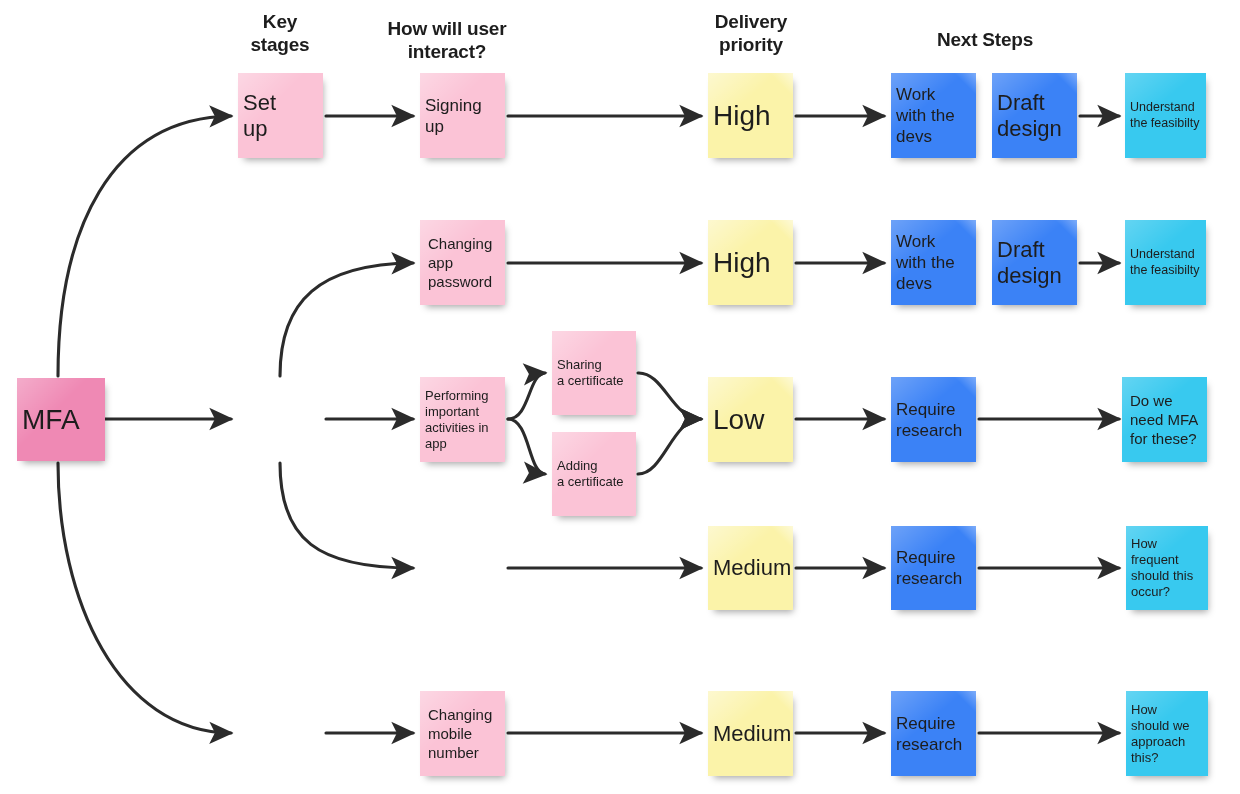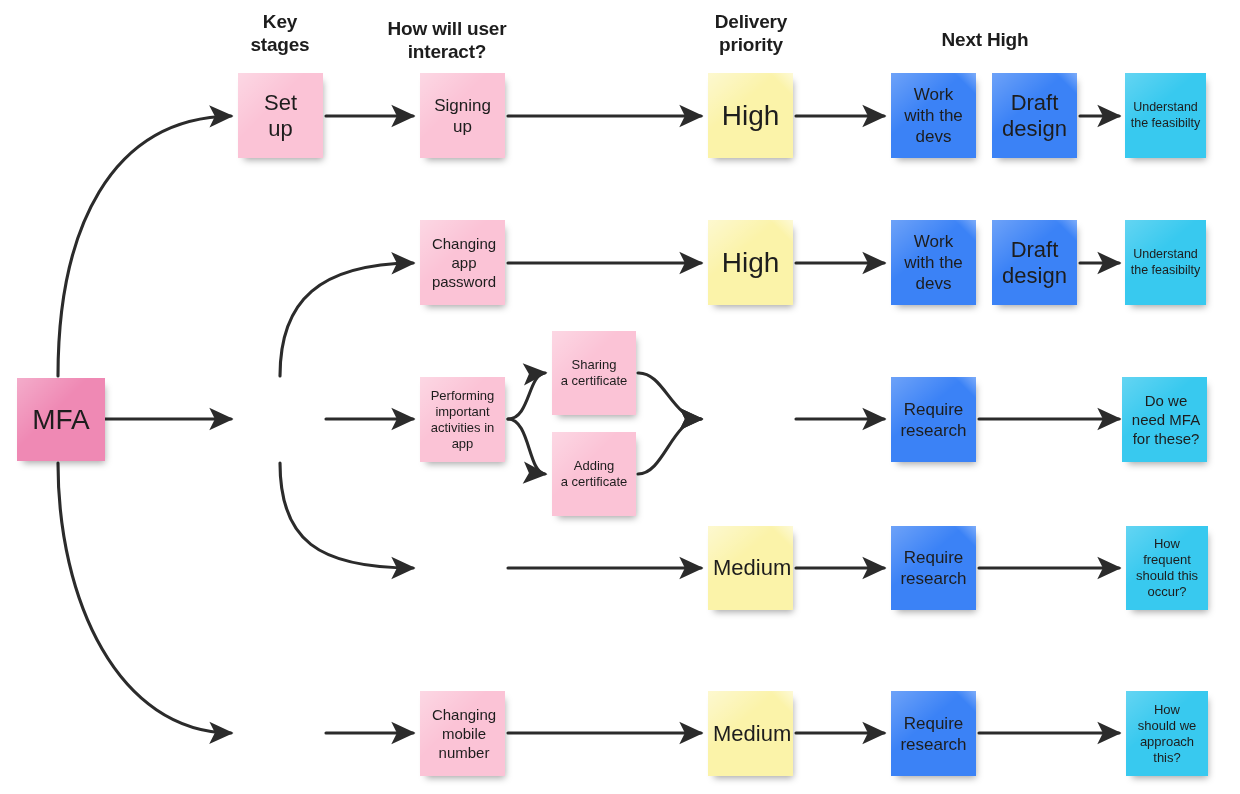--- a/index.html
+++ b/index.html
@@ -26,21 +26,20 @@
     line-height:23px;
     letter-spacing:-0.2px;
   }
 
   .note{
     position:absolute;
     z-index:2;
     display:flex;
     align-items:center;
     justify-content:center;
-    text-align:center;
     color:#1d1d1d;
     box-sizing:border-box;
     padding:3px 5px;
     box-shadow:3px 5px 7px -3px rgba(0,0,0,0.35);
   }
   .note span{display:block;width:100%;}
 
   
   .pink-deep{background:#ef89b4;}
   .pink-deep::after{content:"";position:absolute;inset:0;
@@ -120,21 +119,21 @@
 
       <path d="M979,419 L1119,419"></path>
       <path d="M979,568 L1119,568"></path>
       <path d="M979,733 L1119,733"></path>
     </g>
   </svg>
 
   <div class="col-head" style="left:210px;top:10px;width:140px;">Key<br>stages</div>
   <div class="col-head" style="left:352px;top:10px;width:190px;margin-top:7px;">How will user<br>interact?</div>
   <div class="col-head" style="left:676px;top:10px;width:150px;">Delivery<br>priority</div>
-  <div class="col-head" style="left:900px;top:28px;width:170px;">Next High</div>
+  <div class="col-head" style="left:900px;top:28px;width:170px;">Next Steps</div>
 
   <div class="note pink-deep t28" style="left:17px;top:378px;width:88px;height:83px;">
     <span>MFA</span>
   </div>
 
   <div class="note pink t22" style="left:238px;top:73px;width:85px;height:85px;">
     <span>Set<br>up</span>
   </div>
 
   <div class="note pink t17" style="left:420px;top:73px;width:85px;height:85px;">
@@ -156,20 +155,23 @@
   <div class="note pink t13" style="left:552px;top:432px;width:84px;height:84px;">
     <span>Adding<br>a certificate</span>
   </div>
 
   <div class="note yellow t28" style="left:708px;top:73px;width:85px;height:85px;">
     <span>High</span>
   </div>
   <div class="note yellow t28" style="left:708px;top:220px;width:85px;height:85px;">
     <span>High</span>
   </div>
+  <div class="note yellow t28" style="left:708px;top:377px;width:85px;height:85px;">
+    <span>Low</span>
+  </div>
   <div class="note yellow t22" style="left:708px;top:526px;width:85px;height:84px;">
     <span>Medium</span>
   </div>
   <div class="note yellow t22" style="left:708px;top:691px;width:85px;height:85px;">
     <span>Medium</span>
   </div>
 
   <div class="note purple t17" style="left:891px;top:73px;width:85px;height:85px;">
     <span>Work<br>with the<br>devs</span>
   </div>

